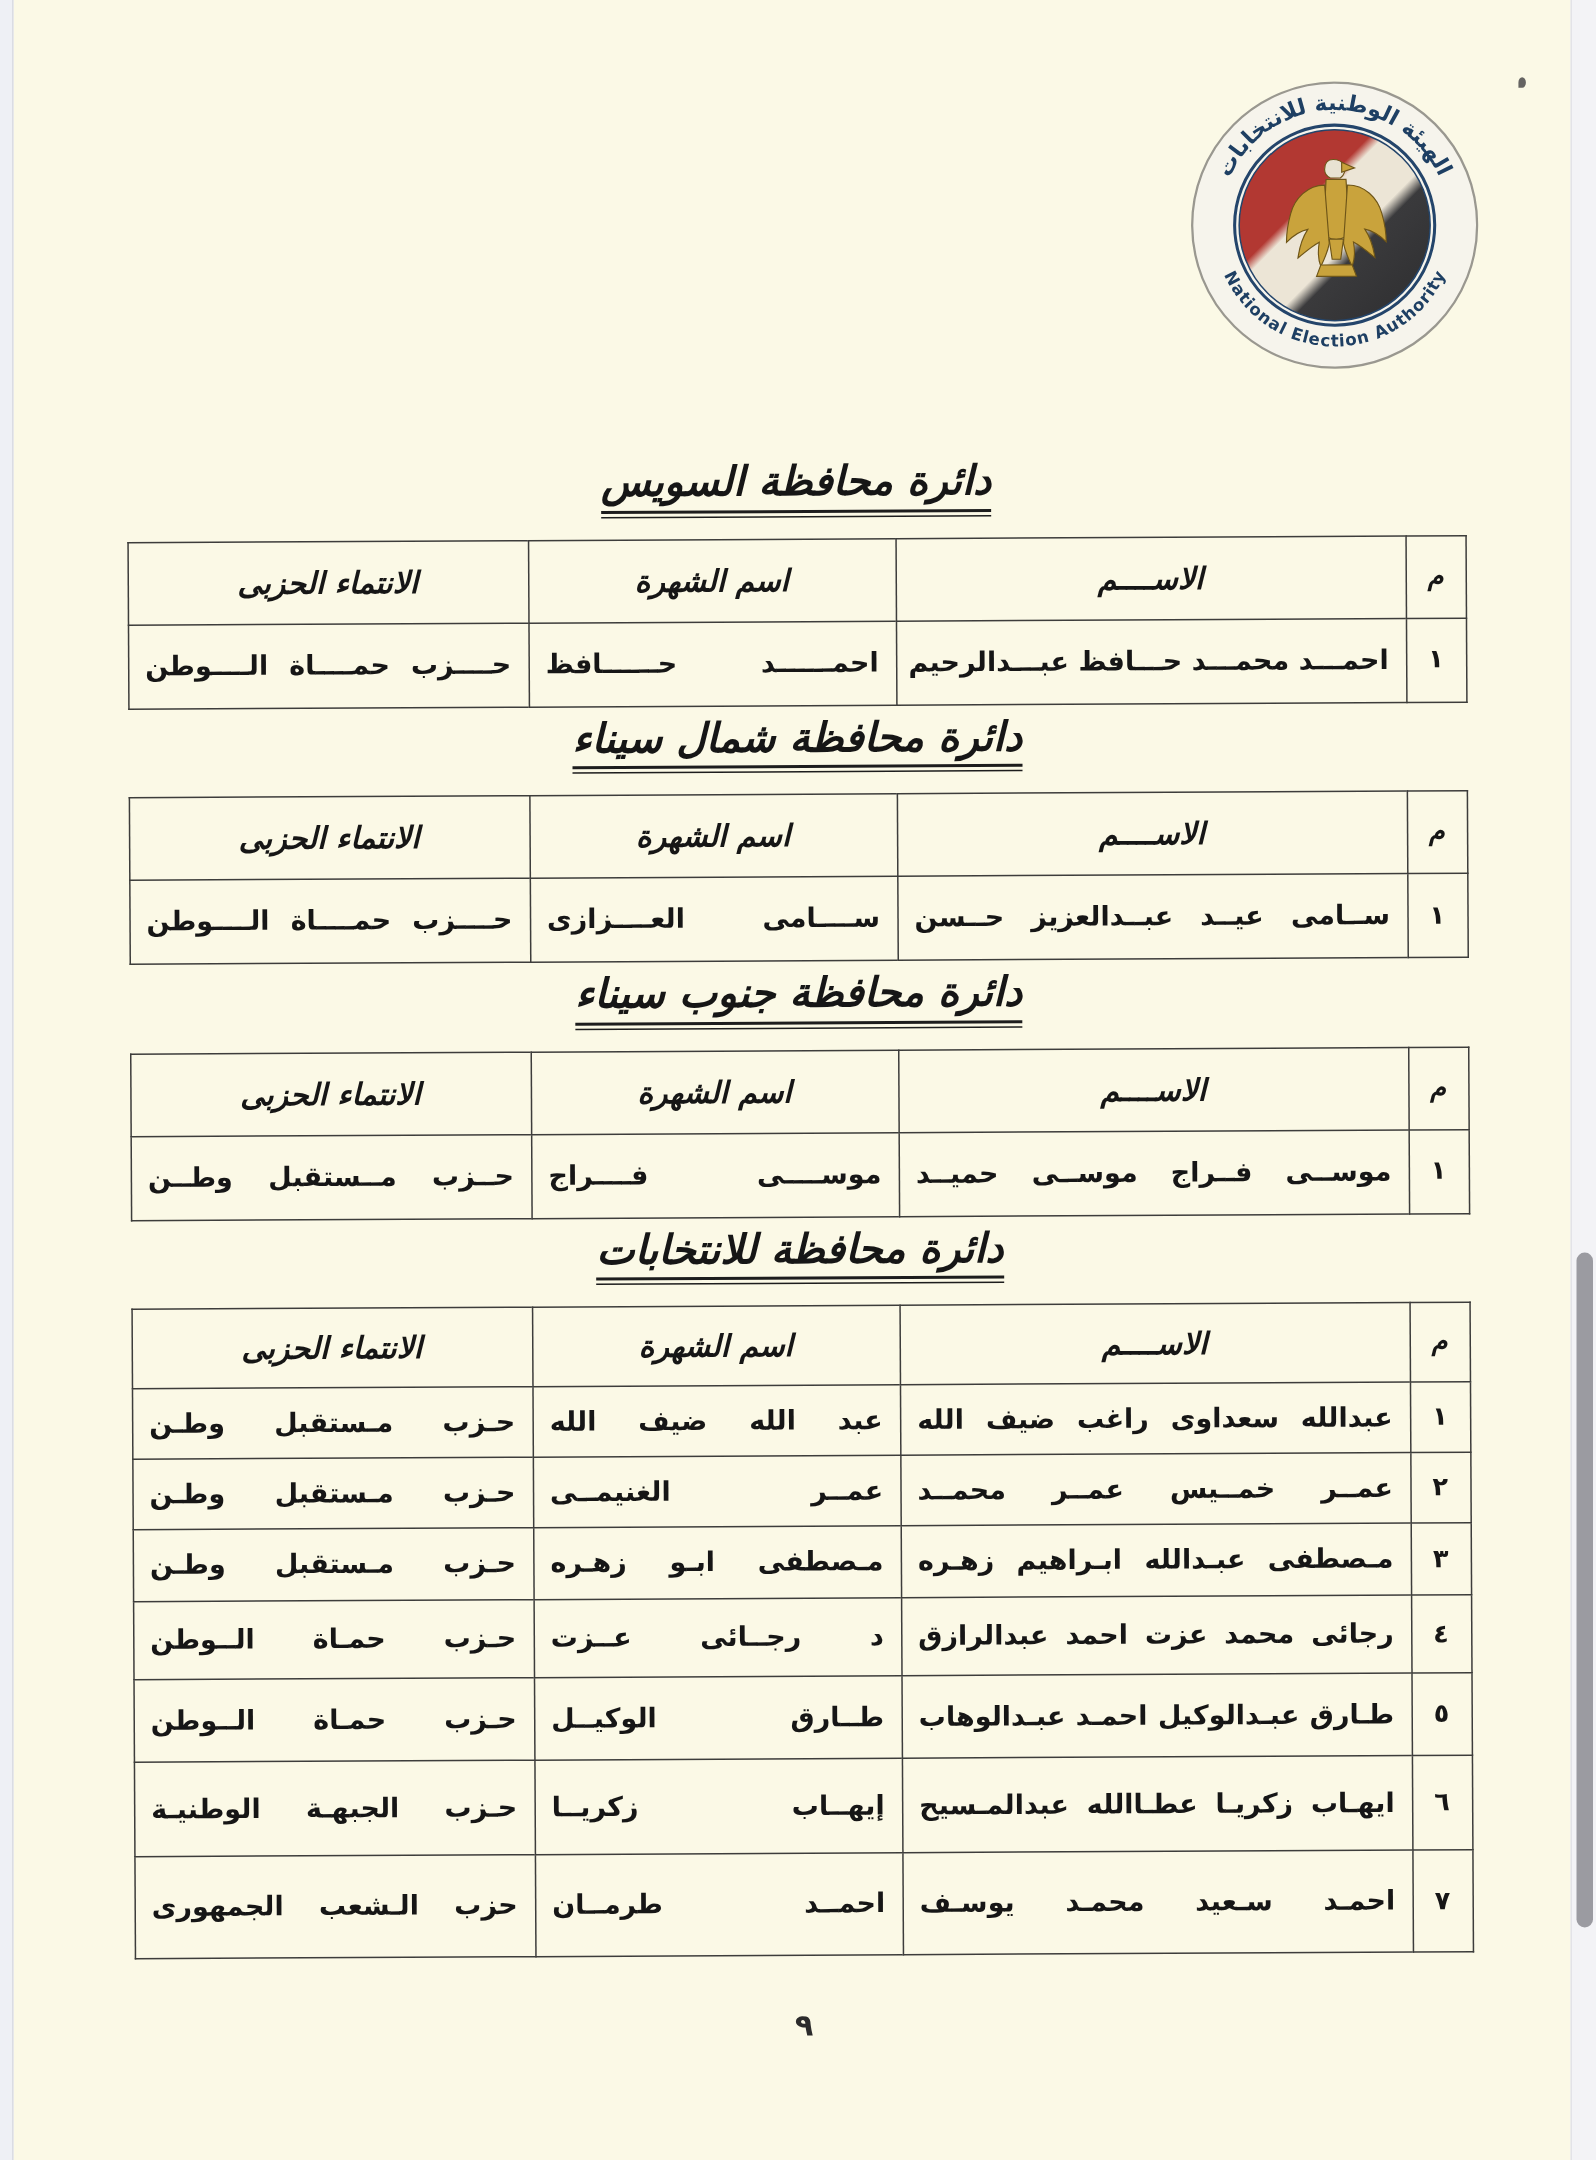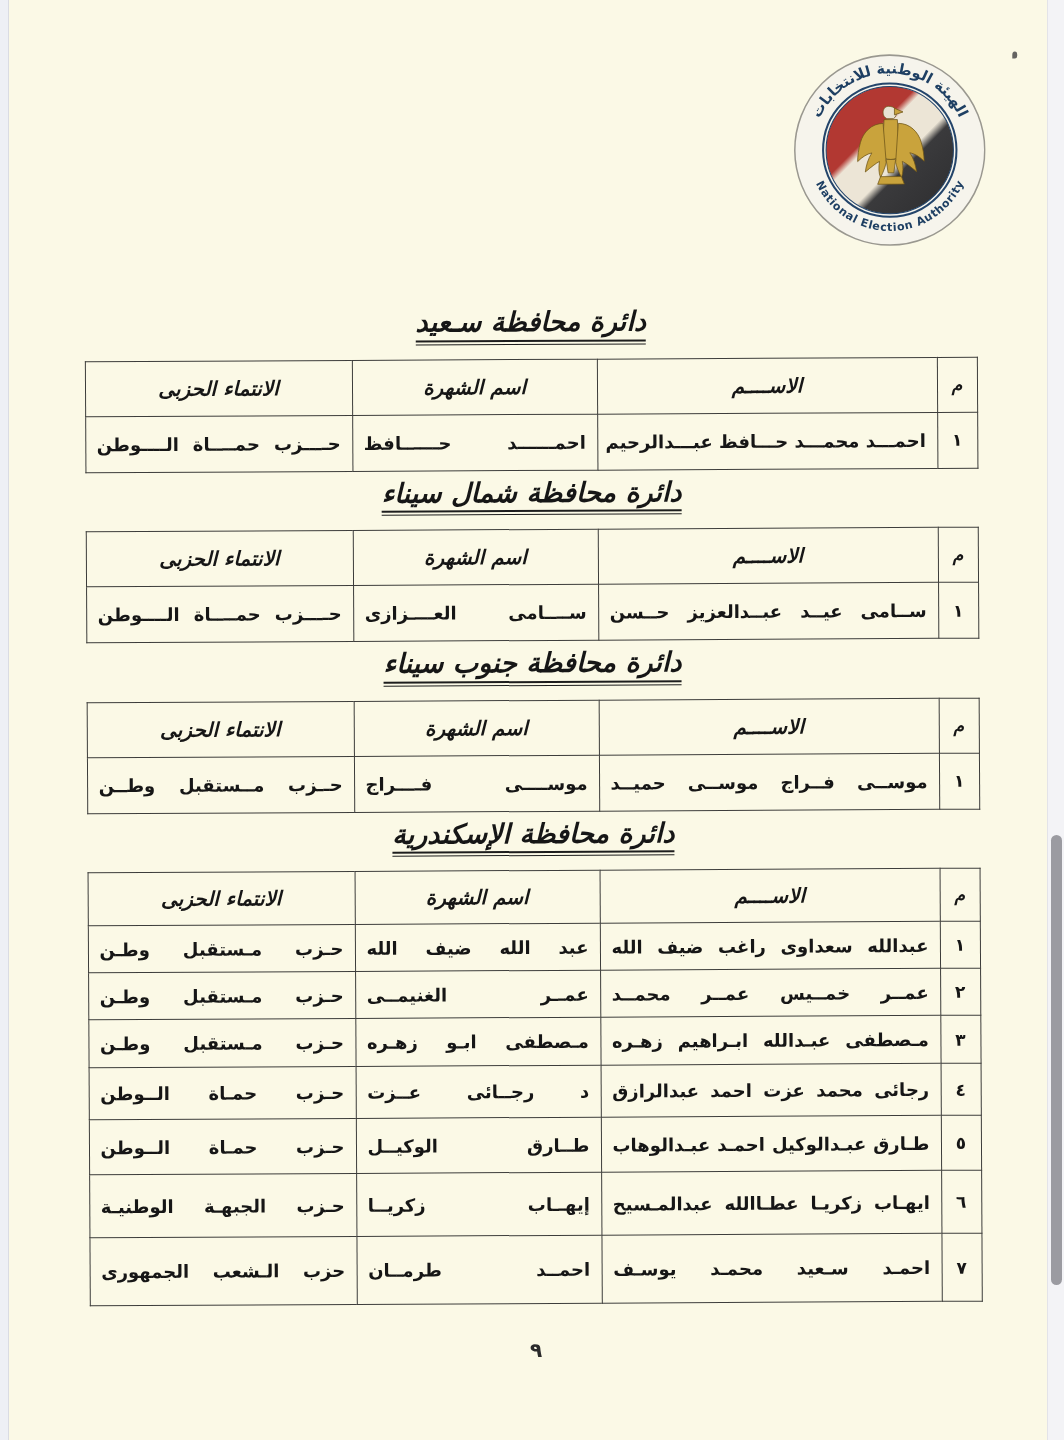--- a/index.html
+++ b/index.html
@@ -84,21 +84,21 @@
         </text>
         <text font-family="DejaVu Sans, sans-serif" font-size="11" font-weight="bold" letter-spacing="0.6" fill="#1e3f63">
           <textPath href="#arcBottom" startOffset="50%" text-anchor="middle">National Election Authority</textPath>
         </text>
       </svg>
     </div>
 
     <div class="content">
 
       <div class="sec">
-        <div class="sec-title"><span class="u2"><span class="u1">دائرة محافظة سـعيد</span></span></div>
+        <div class="sec-title"><span class="u2"><span class="u1">دائرة محافظة السويس</span></span></div>
         <table class="tbl-1">
           <colgroup>
               <col style="width:40px">
               <col style="width:340px">
               <col style="width:245px">
               <col style="width:267px">
             </colgroup>
           <tbody>
               <tr>
             <td class="h c-num">م</td>
@@ -162,21 +162,21 @@
             <td class="d c-num">١</td>
             <td class="d spread">موســى فــراج موســى حميــد</td>
             <td class="d spread">موســــى فــــراج</td>
             <td class="d spread">حــزب مــستقبل وطــن</td>
           </tr>
         </tbody>
           </table>
       </div>
 
       <div class="sec">
-        <div class="sec-title"><span class="u2"><span class="u1">دائرة محافظة الإسكندرية</span></span></div>
+        <div class="sec-title"><span class="u2"><span class="u1">دائرة محافظة للانتخابات</span></span></div>
         <table class="tbl-alex">
           <colgroup>
               <col style="width:40px">
               <col style="width:340px">
               <col style="width:245px">
               <col style="width:267px">
             </colgroup>
           <tbody>
               <tr>
             <td class="h c-num">م</td>

